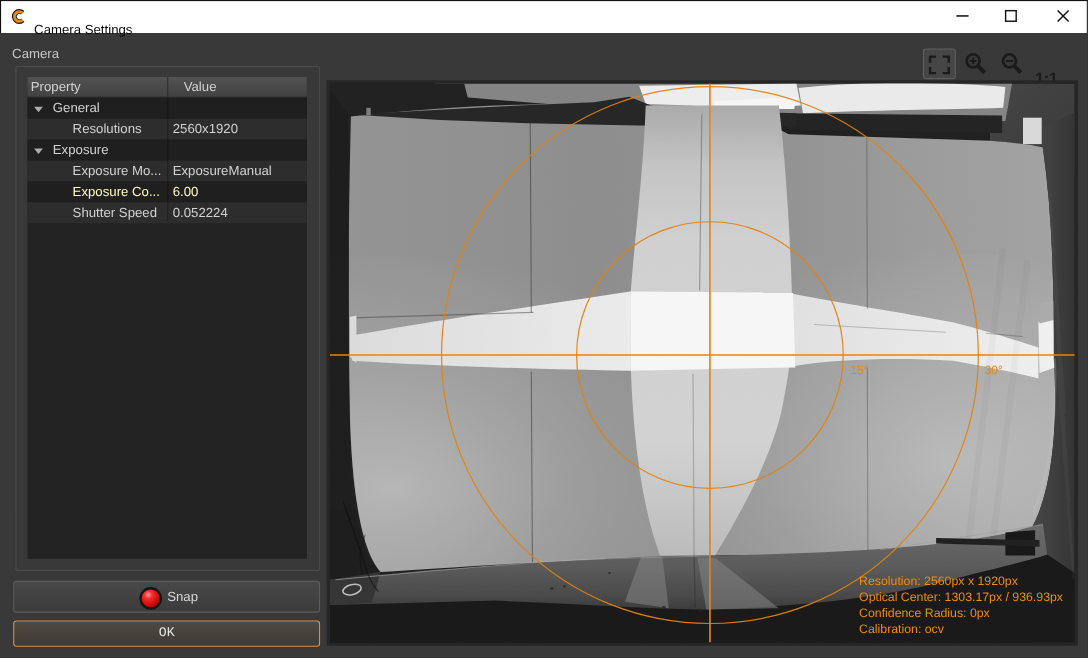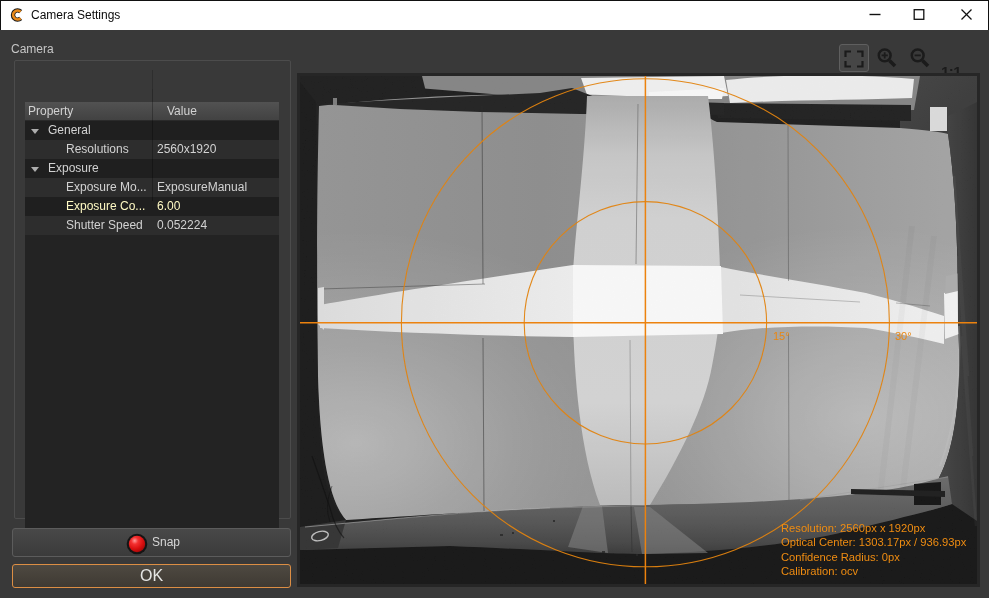--- a/index.html
+++ b/index.html
@@ -1,39 +1,39 @@
 <!DOCTYPE html>
 <html><head>
 <meta charset="utf-8">
 <style>
   html,body{margin:0;padding:0;}
   body{width:989px;height:598px;background:#393939;font-family:"Liberation Sans",sans-serif;overflow:hidden;position:relative;}
   .abs{position:absolute;}
   
   #titlebar{left:0;top:0;width:989px;height:30px;background:#ffffff;border-top:1.5px solid #111;border-left:1px solid #111;border-right:1px solid #111;box-sizing:border-box;}
-  #title-text{left:31px;top:0;height:30px;line-height:30px;font-size:12px;color:#0a0a0a;}
+  #title-text{left:31px;top:12px;height:30px;line-height:30px;font-size:12px;color:#0a0a0a;}
   
   #cam-label{left:11px;top:42px;font-size:12px;color:#c6c6c6;}
   
   #groupbox{left:14px;top:60px;width:277px;height:459px;border:1px solid #4c4c4c;border-radius:2px;box-sizing:border-box;}
   
-  #table{left:25px;top:70px;width:254px;height:438px;background:#232323;margin-top:32px;}
+  #table{left:25px;top:70px;width:254px;height:438px;background:#232323;}
   .th{position:absolute;left:0;width:254px;height:19px;background:linear-gradient(#525252,#424242);border-bottom:1px solid #2a2a2a;box-sizing:border-box;}
   .row{position:absolute;left:0;width:254px;height:19px;}
   .rd{background:#1f1f1f;}
   .rl{background:#2d2d2d;}
   .ct{position:absolute;font-size:12px;color:#d2d2d2;line-height:19px;height:19px;white-space:nowrap;}
   .dis{color:#fef9c3;}
   .tri{position:absolute;width:0;height:0;border-left:4.5px solid transparent;border-right:4.5px solid transparent;border-top:5px solid #adadad;}
   #coldiv{left:152px;top:70px;width:1px;height:19px;background:#2e2e2e;}
   
   #snap{left:12px;top:528px;width:279px;height:29px;background:linear-gradient(#484848,#3b3b3b);border:1px solid #5c5c5c;border-radius:3px;box-sizing:border-box;}
   #snap-text{left:139px;top:0;height:27px;line-height:27px;font-size:12px;color:#d6d6d6;}
   #ok{left:12px;top:564px;width:279px;height:24px;background:linear-gradient(#4e4941,#3f3a33);border:1.5px solid #dc8e44;border-radius:3px;box-sizing:border-box;text-align:center;}
-  #ok-text{font-size:16px;color:#e6e6e4;line-height:21px;}
+  #ok-text{font-size:12px;color:#e6e6e4;line-height:21px;font-family:Liberation Mono, monospace;}
   
   #fsbtn{left:839px;top:44px;width:30px;height:28px;background:#464646;border:1px solid #5f5f5f;border-radius:3px;box-sizing:border-box;}
   #ratio{left:941px;top:63px;font-size:15px;font-weight:bold;color:#1b1b1b;letter-spacing:-0.5px;}
   
   #imgwidget{left:297px;top:73px;width:683px;height:514px;background:#262626;}
   #photo{left:300px;top:76px;width:677px;height:508px;}
 </style>
 </head>
 <body>
 <div class="abs" id="titlebar"></div>

